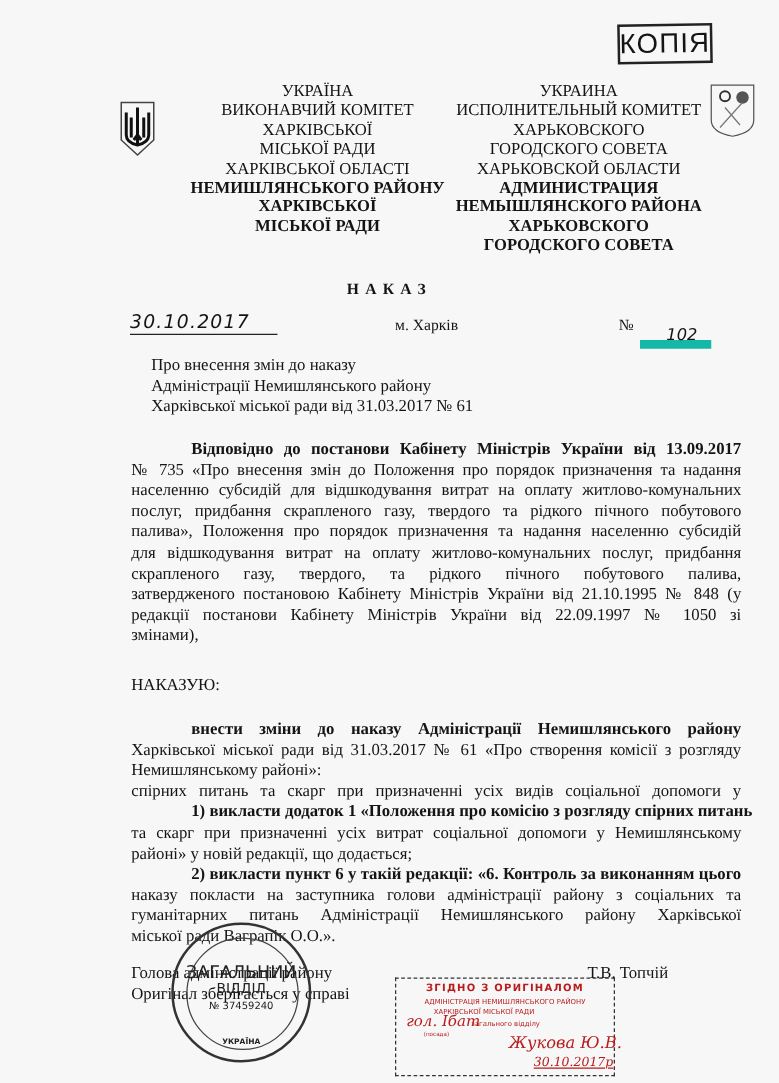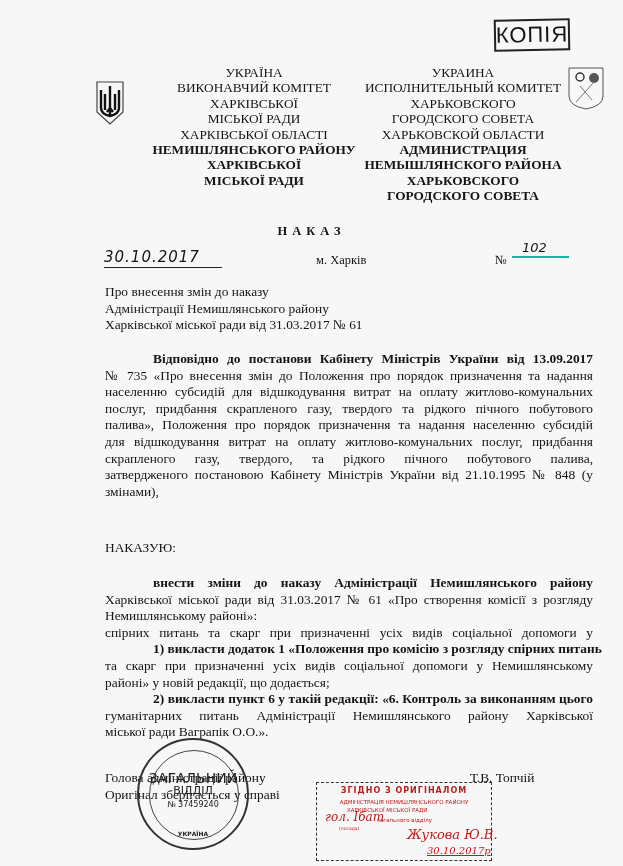--- a/index.html
+++ b/index.html
@@ -18,23 +18,23 @@
   .hdr .line { display: block; white-space: nowrap; }
   .hdr .b { font-weight: bold; }
   .hdr-left { left: 139px; }
   .hdr-right { left: 348px; }
   .emblem-left { left: 96px; top: 80px; width: 28px; height: 46px; }
   .emblem-right { left: 568px; top: 66px; width: 36px; height: 44px; }
   .title { left: 0; width: 623px; top: 224px; text-align: center; font-weight: bold; font-size: 12.5px; letter-spacing: 5px; }
   .date-hand { left: 104px; top: 247px; width: 118px; border-bottom: 1px solid #222; font-family: "DejaVu Sans", sans-serif; font-style: italic; font-size: 15px; letter-spacing: 1px; height: 20px; line-height: 20px; }
   .city { left: 316px; top: 253px; font-size: 12.5px; }
   .num-label { left: 495px; top: 253px; font-size: 12.5px; }
-  .num-hand { left: 512px; top: 238px; width: 57px; border-bottom: 2px solid #14b8a6; font-family: "DejaVu Sans", sans-serif; font-style: italic; font-size: 13px; height: 20px; line-height: 20px; padding-left: 10px; box-sizing: border-box; }
+  .num-hand { left: 512px; top: 259px; width: 57px; border-bottom: 7px solid #14b8a6; font-family: "DejaVu Sans", sans-serif; font-style: italic; font-size: 13px; height: 20px; line-height: 20px; padding-left: 10px; box-sizing: border-box; text-align: center; }
   .subject { left: 105px; top: 284px; font-size: 13.4px; line-height: 16.5px; }
-  .subject span { display: block; }
+  .subject span { display: block; margin-left: 16px; }
   .para { left: 105px; width: 488px; font-size: 13.4px; line-height: 16.6px; text-align: justify; }
   .para .l { display: block; text-align: justify; text-align-last: justify; white-space: nowrap; }
   .para .l.last { text-align-last: left; }
   .para .ind { padding-left: 48px; font-weight: bold; }
   .p1 { top: 351px; }
   .nakazuyu { left: 105px; top: 540px; font-size: 13.4px; }
   .p2 { top: 575px; }
   .sign-left { left: 105px; top: 770px; font-size: 13.4px; line-height: 16.5px; }
   .sign-left span { display: block; }
   .sign-right { left: 470px; top: 770px; font-size: 13.4px; }
@@ -100,34 +100,36 @@
 
 <div class="abs para p1">
   <span class="l ind">Відповідно до постанови Кабінету Міністрів України від 13.09.2017</span>
   <span class="l">№ 735 «Про внесення змін до Положення про порядок призначення та надання</span>
   <span class="l">населенню субсидій для відшкодування витрат на оплату житлово-комунальних</span>
   <span class="l">послуг, придбання скрапленого газу, твердого та рідкого пічного побутового</span>
   <span class="l">палива», Положення про порядок призначення та надання населенню субсидій</span>
   <span class="l">для відшкодування витрат на оплату житлово-комунальних послуг, придбання</span>
   <span class="l">скрапленого газу, твердого, та рідкого пічного побутового палива,</span>
   <span class="l">затвердженого постановою Кабінету Міністрів України від 21.10.1995 № 848 (у</span>
+  <span class="l">редакції постанови Кабінету Міністрів України від 22.09.1997 № 1050 зі</span>
   <span class="l last">змінами),</span>
 </div>
 
 <div class="abs nakazuyu">НАКАЗУЮ:</div>
 
 <div class="abs para p2">
   <span class="l ind">внести зміни до наказу Адміністрації Немишлянського району</span>
   <span class="l">Харківської міської ради від 31.03.2017 № 61 «Про створення комісії з розгляду</span>
   <span class="l last">Немишлянському районі»:</span>
   <span class="l">спірних питань та скарг при призначенні усіх видів соціальної допомоги у</span>
   <span class="l ind">1) викласти додаток 1 «Положення про комісію з розгляду спірних питань</span>
-  <span class="l">та скарг при призначенні усіх видів соціальної допомоги у Немишлянському</span>
+  <span class="l">та скарг при призначенні усіх витрат соціальної допомоги у Немишлянському</span>
   <span class="l last">районі» у новій редакції, що додається;</span>
   <span class="l ind">2) викласти пункт 6 у такій редакції: «6. Контроль за виконанням цього</span>
+  <span class="l">наказу покласти на заступника голови адміністрації району з соціальних та</span>
   <span class="l">гуманітарних питань Адміністрації Немишлянського району Харківської</span>
   <span class="l last">міської ради Ваграпік О.О.».</span>
 </div>
 
 <div class="abs sign-left">
   <span>Голова адміністрації району</span>
   <span>Оригінал зберігається у справі</span>
 </div>
 <div class="abs sign-right">Т.В. Топчій</div>
 

